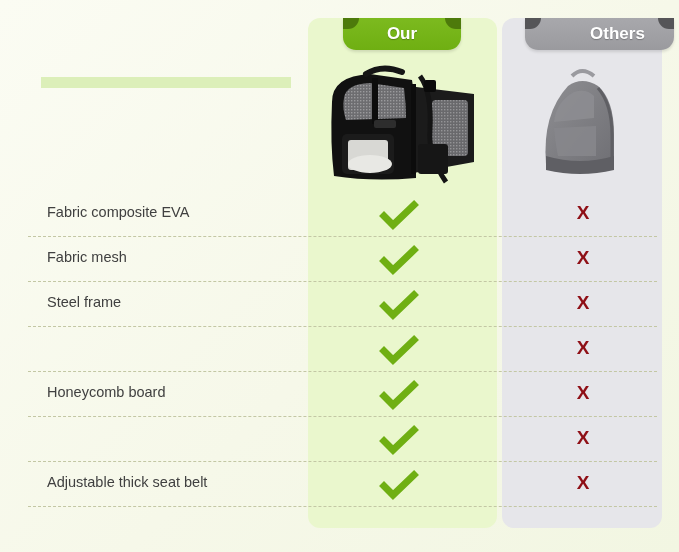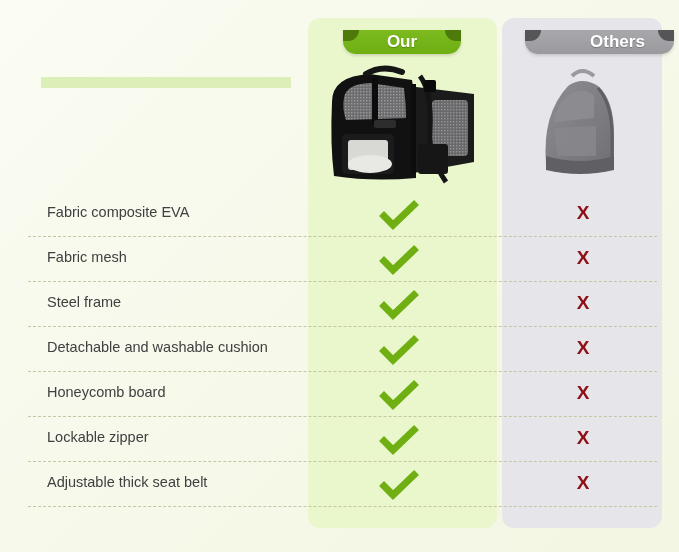--- a/index.html
+++ b/index.html
@@ -59,22 +59,22 @@
     font-weight: bold;
     color: #3e5c12;
     letter-spacing: -0.3px;
     white-space: nowrap;
     text-shadow: 0 1px 0 rgba(255,255,255,0.5);
   }
 
   
   .tab {
     position: absolute;
-    top: 30px;
-    height: 24px;
+    top: 18px;
+    height: 32px;
     border-bottom-left-radius: 13px;
     border-bottom-right-radius: 13px;
     display: flex;
     align-items: center;
     justify-content: center;
     color: #ffffff;
     font-weight: bold;
     font-size: 17px;
     text-shadow: 0 1px 1px rgba(0,0,0,0.25);
     box-shadow: 0 2px 3px rgba(0,0,0,0.12);
@@ -290,21 +290,20 @@
       <div class="row-check">
         <svg viewBox="0 0 62 30" width="62" height="30">
             <path d="M16 16 L25 25 L46 5" stroke="#6faf12" stroke-width="7" fill="none" stroke-linecap="square"></path>
           </svg>
       </div>
       <div class="row-cross">X</div>
       <div class="divider"></div>
     </div>
 
     <div class="row">
-      <div class="row-label">Detachable and washable cushion</div>
       <div class="row-check">
         <svg viewBox="0 0 62 30" width="62" height="30">
             <path d="M16 16 L25 25 L46 5" stroke="#6faf12" stroke-width="7" fill="none" stroke-linecap="square"></path>
           </svg>
       </div>
       <div class="row-cross">X</div>
       <div class="divider"></div>
     </div>
 
     <div class="row">
@@ -312,21 +311,20 @@
       <div class="row-check">
         <svg viewBox="0 0 62 30" width="62" height="30">
             <path d="M16 16 L25 25 L46 5" stroke="#6faf12" stroke-width="7" fill="none" stroke-linecap="square"></path>
           </svg>
       </div>
       <div class="row-cross">X</div>
       <div class="divider"></div>
     </div>
 
     <div class="row">
-      <div class="row-label">Lockable zipper</div>
       <div class="row-check">
         <svg viewBox="0 0 62 30" width="62" height="30">
             <path d="M16 16 L25 25 L46 5" stroke="#6faf12" stroke-width="7" fill="none" stroke-linecap="square"></path>
           </svg>
       </div>
       <div class="row-cross">X</div>
       <div class="divider"></div>
     </div>
 
     <div class="row">

